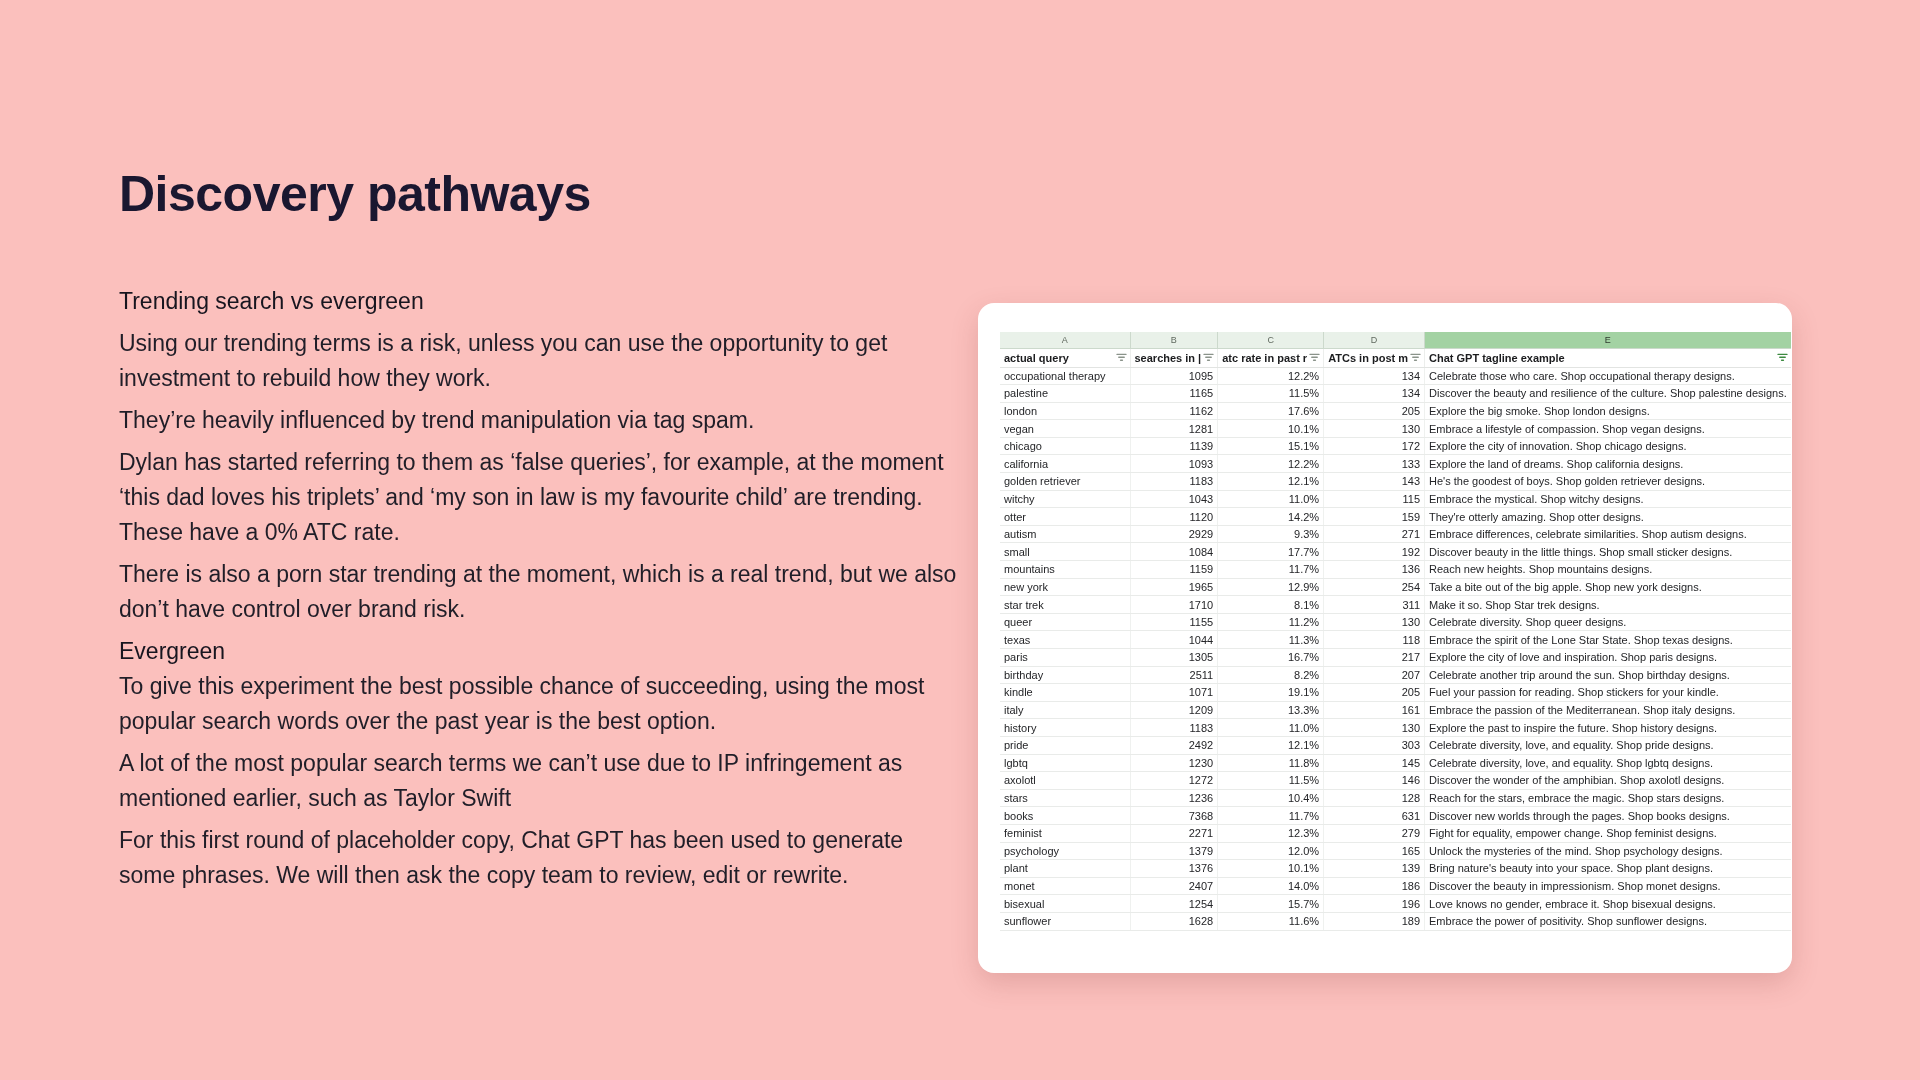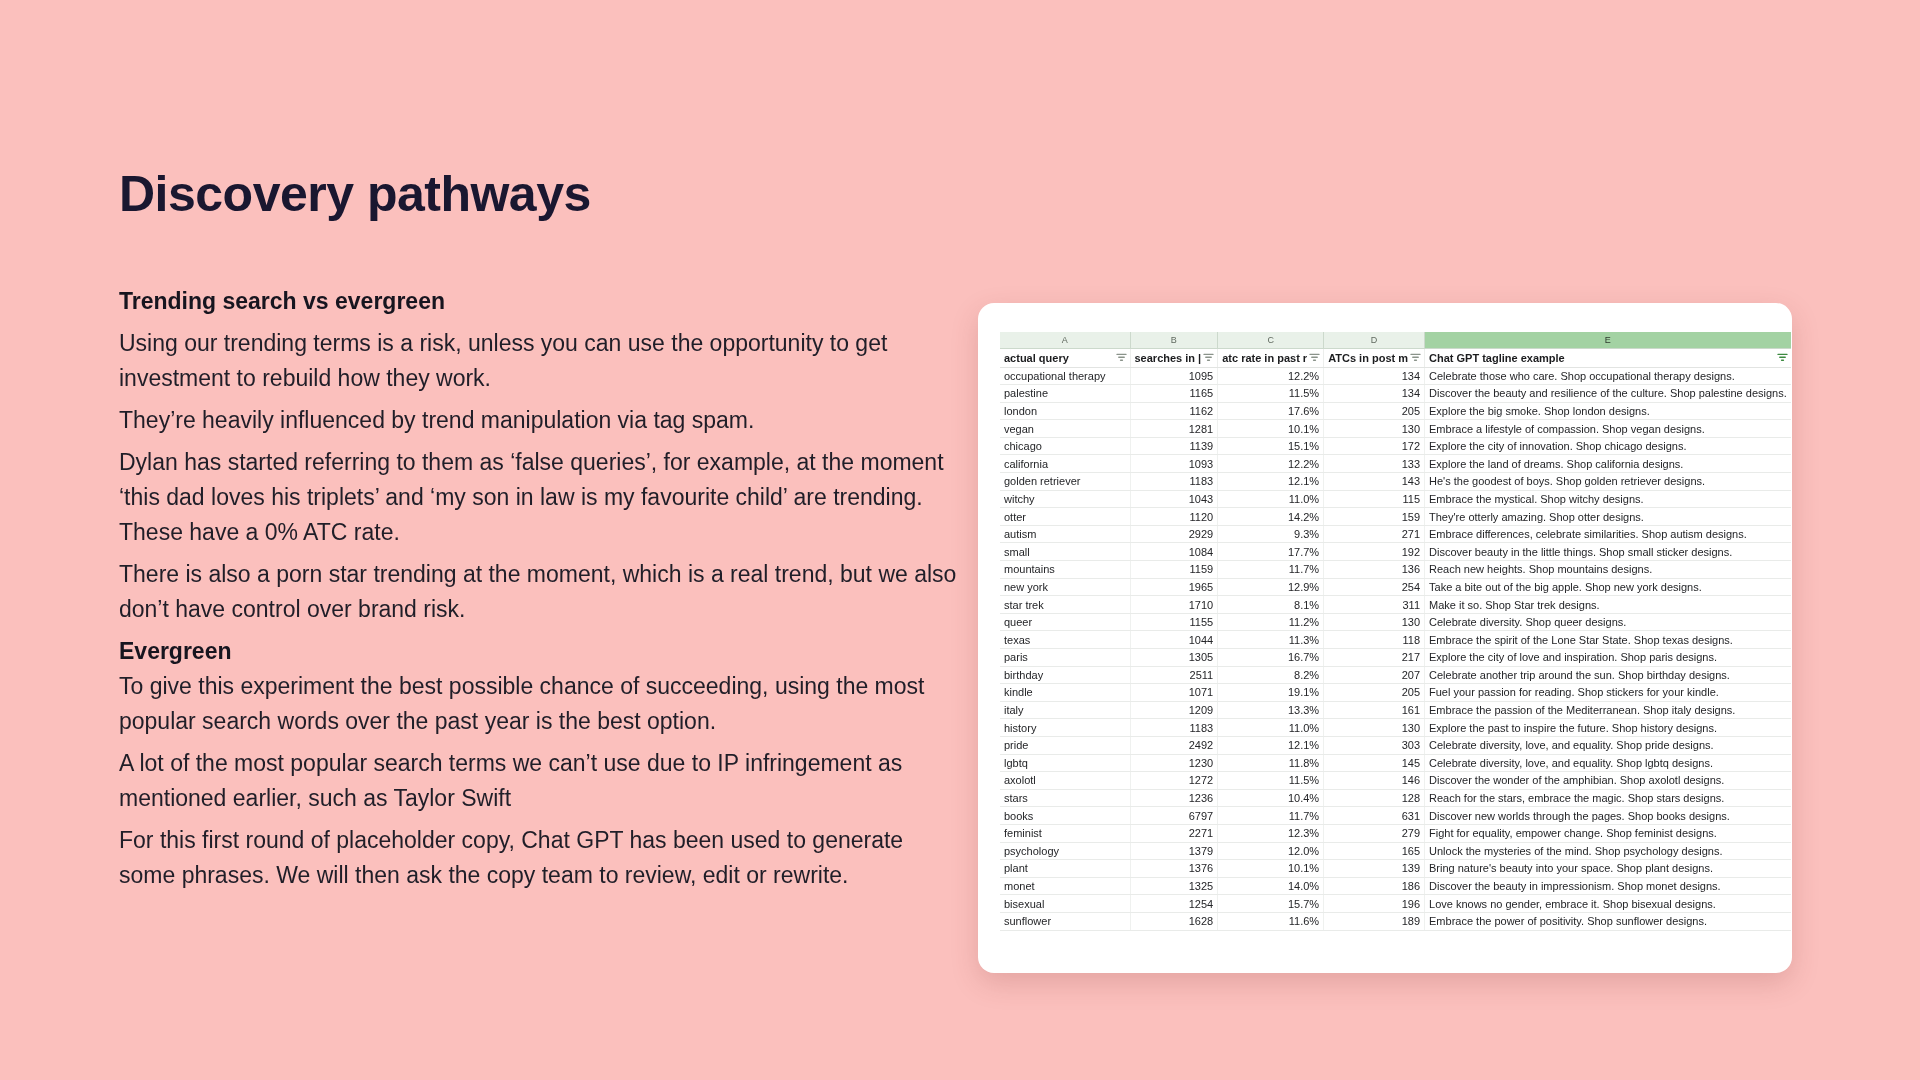--- a/index.html
+++ b/index.html
@@ -12,21 +12,21 @@
     color:#1c1a26;
   }
 
   
   .text-col { position:absolute; left:119px; top:166px; width:840px; }
   .slide-title {
     font-size:50px; line-height:56px; font-weight:bold;
     color:#1a1730; margin:0 0 62px 0; letter-spacing:-0.5px;
   }
   .blocks h3 {
-    font-size:23px; line-height:35px; font-weight:bold;
+    font-size:23px; line-height:35px; font-weight:normal;
     color:#17151f; margin:0 0 7px 0;
   }
   .blocks h3.tight { margin-bottom:0; }
   .blocks p {
     font-size:23px; line-height:35px; font-weight:normal;
     color:#201e28; margin:0 0 7px 0;
   }
 
   
   .sheet-card {
@@ -348,21 +348,21 @@
           </tr>
           <tr class="datarow">
             <td class="txt">stars</td>
             <td class="num">1236</td>
             <td class="num">10.4%</td>
             <td class="num">128</td>
             <td class="txt">Reach for the stars, embrace the magic. Shop stars designs.</td>
           </tr>
           <tr class="datarow">
             <td class="txt">books</td>
-            <td class="num">6797</td>
+            <td class="num">7368</td>
             <td class="num">11.7%</td>
             <td class="num">631</td>
             <td class="txt">Discover new worlds through the pages. Shop books designs.</td>
           </tr>
           <tr class="datarow">
             <td class="txt">feminist</td>
             <td class="num">2271</td>
             <td class="num">12.3%</td>
             <td class="num">279</td>
             <td class="txt">Fight for equality, empower change. Shop feminist designs.</td>
@@ -376,21 +376,21 @@
           </tr>
           <tr class="datarow">
             <td class="txt">plant</td>
             <td class="num">1376</td>
             <td class="num">10.1%</td>
             <td class="num">139</td>
             <td class="txt">Bring nature's beauty into your space. Shop plant designs.</td>
           </tr>
           <tr class="datarow">
             <td class="txt">monet</td>
-            <td class="num">1325</td>
+            <td class="num">2407</td>
             <td class="num">14.0%</td>
             <td class="num">186</td>
             <td class="txt">Discover the beauty in impressionism. Shop monet designs.</td>
           </tr>
           <tr class="datarow">
             <td class="txt">bisexual</td>
             <td class="num">1254</td>
             <td class="num">15.7%</td>
             <td class="num">196</td>
             <td class="txt">Love knows no gender, embrace it. Shop bisexual designs.</td>

